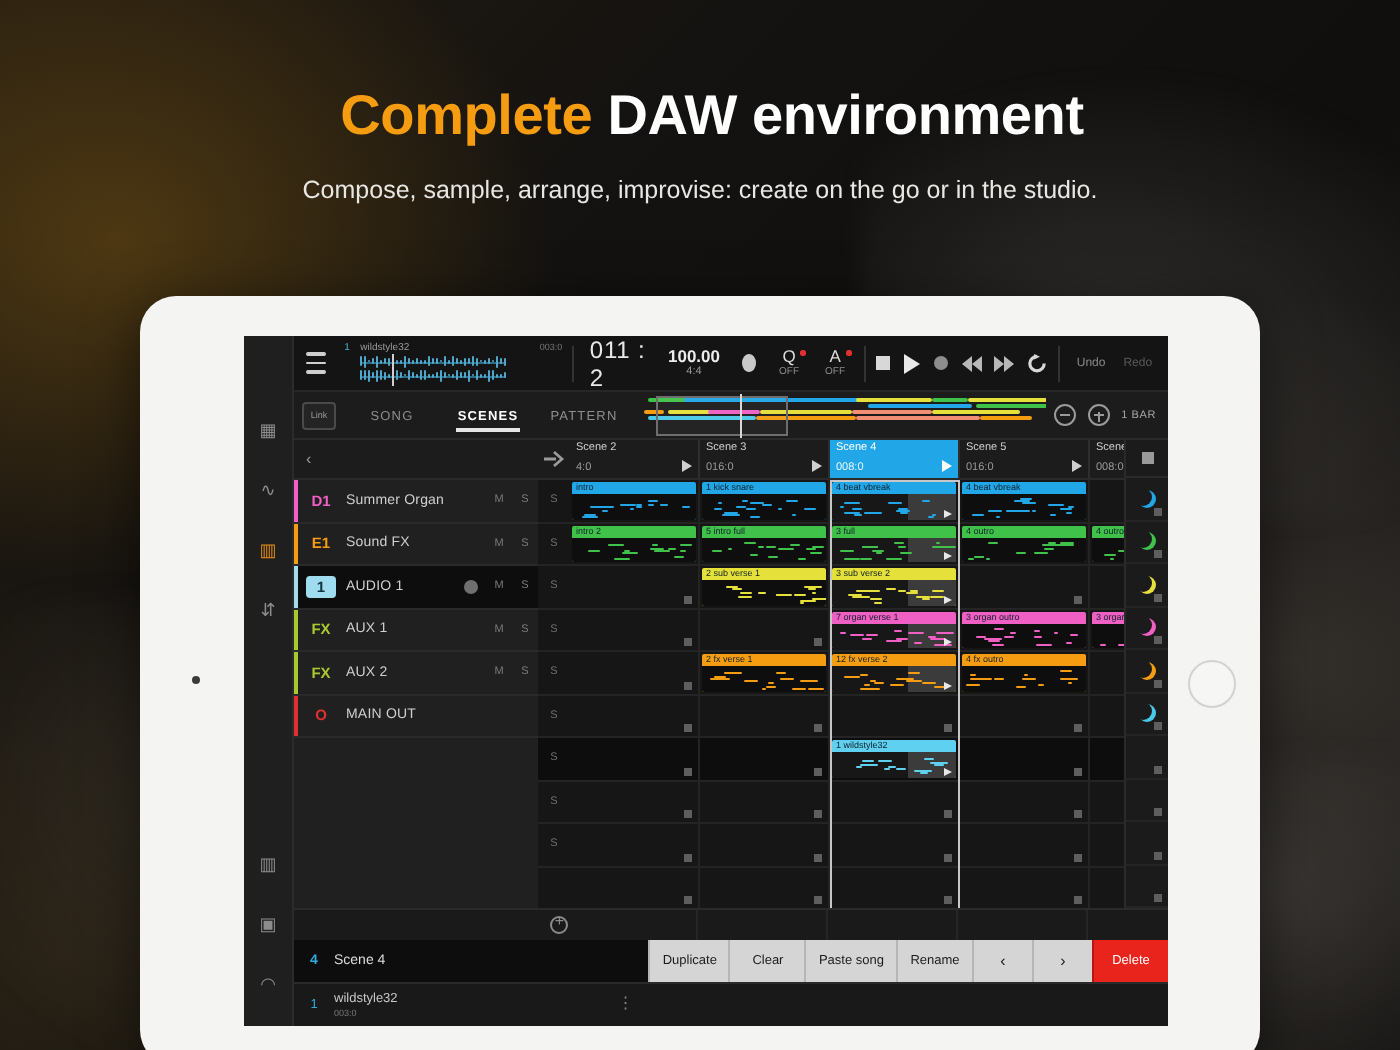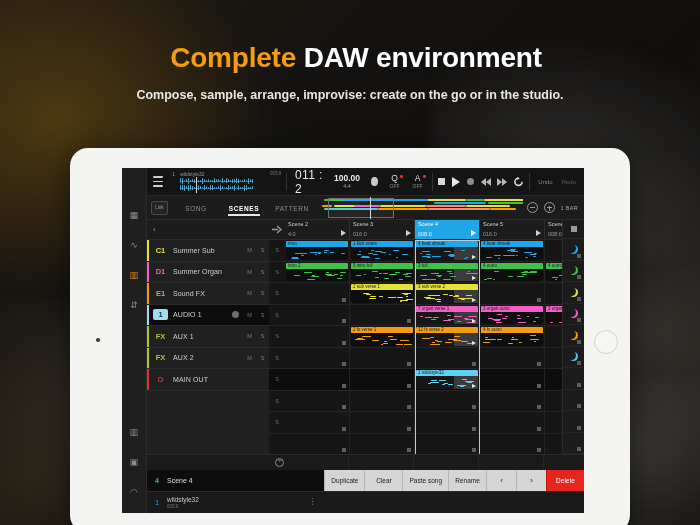--- a/index.html
+++ b/index.html
@@ -43,21 +43,21 @@
     text-align: center; z-index: 5;
   }
   .headline {
     margin-top: 42px;
     font-size: 28px; font-weight: bold; color: #ffffff;
     letter-spacing: -0.2px;
     padding-left: 12px;
   }
   .headline .accent { color: #f59c10; }
   .subline1 {
-    margin-top: 14px; font-size: 12.5px; color: #e9e7e4; font-weight: bold;
+    margin-top: 14px; font-size: 12.5px; color: #e9e7e4; font-weight: normal;
   }
   .subline2 {
     margin-top: 12px; font-size: 12.5px; color: #ffffff; font-weight: bold;
   }
 
   
   .tablet {
     position: absolute; left: 70px; top: 148px;
     width: 560px; height: 385px;
     background: #f4f4f2;
@@ -498,27 +498,20 @@
           </div>
         </div>
 
         <div class="gridwrap">
           <div class="tracklist">
             <div class="tl-head">
               <span class="chev-l">‹</span>
             </div>
             <div id="tracks">
                 <div class="trk">
-                  <div class="trk-stripe" style="background:#e5e03a"></div>
-                  <div class="trk-key" style="color:#e5e03a">C1</div>
-                  <div class="trk-name">Summer Sub</div>
-                  <div class="trk-ms">M</div>
-                  <div class="trk-ms">S</div>
-                </div>
-                <div class="trk">
                   <div class="trk-stripe" style="background:#ef5fc4"></div>
                   <div class="trk-key" style="color:#ef5fc4">D1</div>
                   <div class="trk-name">Summer Organ</div>
                   <div class="trk-ms">M</div>
                   <div class="trk-ms">S</div>
                 </div>
                 <div class="trk">
                   <div class="trk-stripe" style="background:#f59c10"></div>
                   <div class="trk-key" style="color:#f59c10">E1</div>
                   <div class="trk-name">Sound FX</div>

